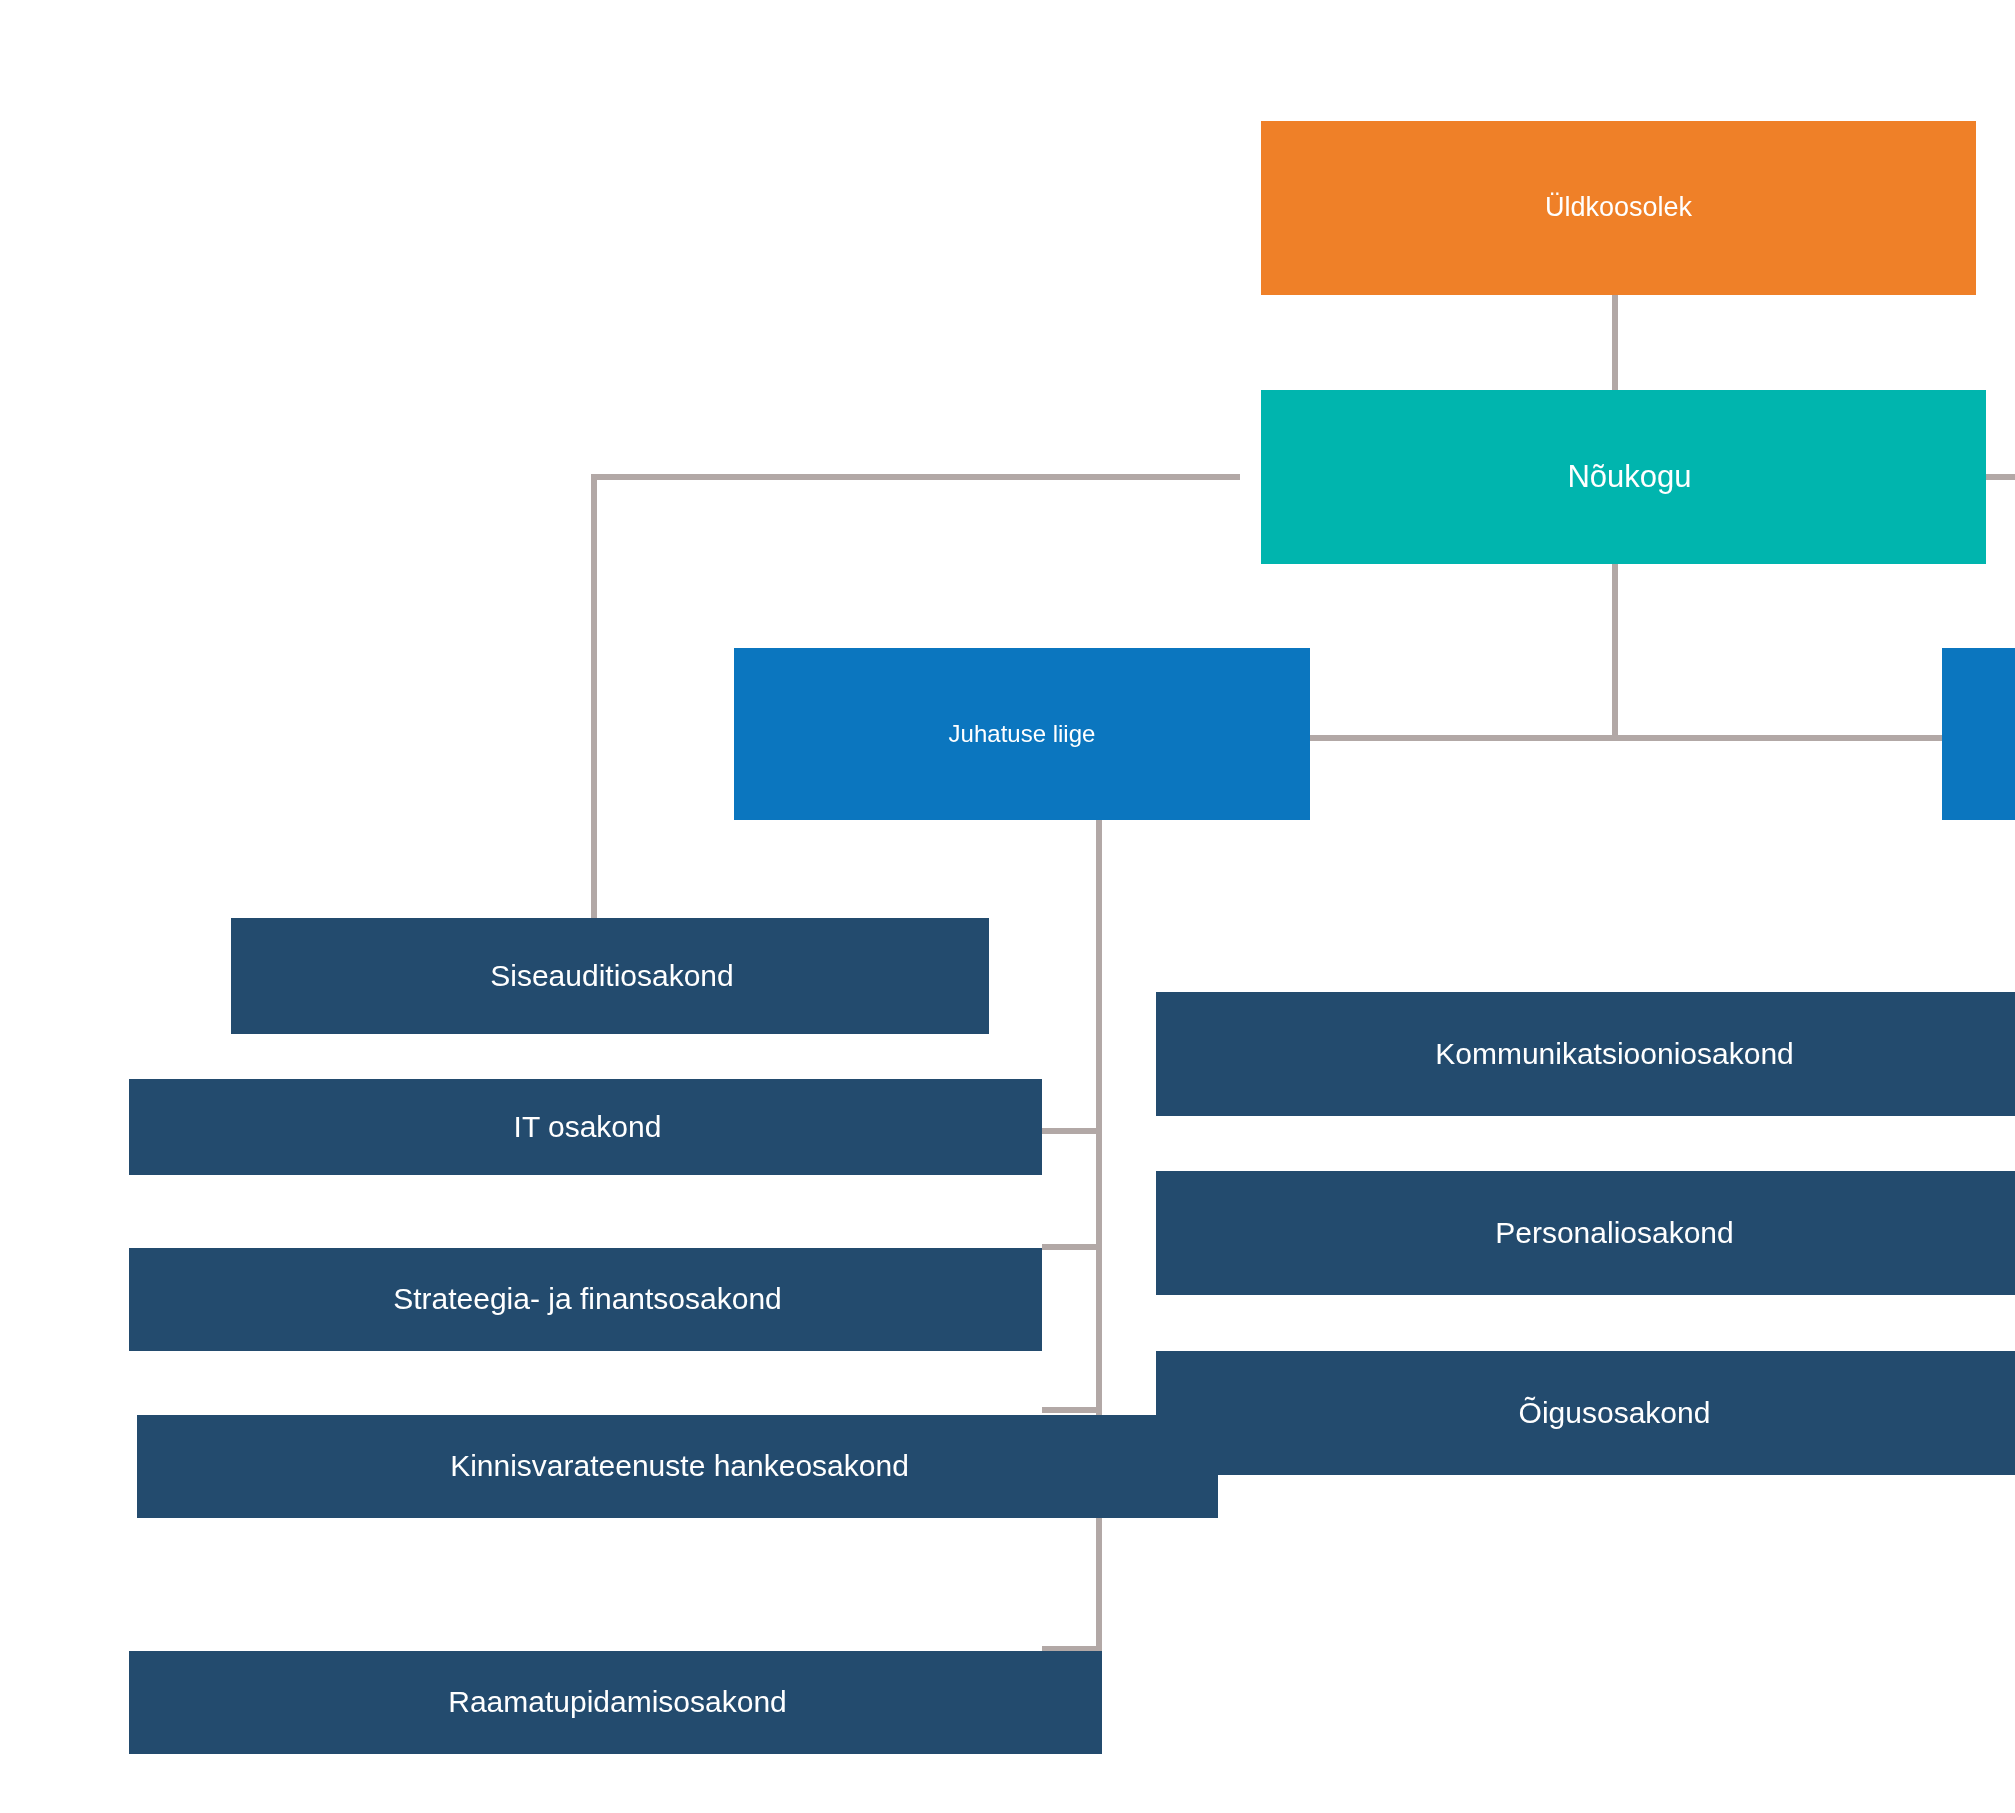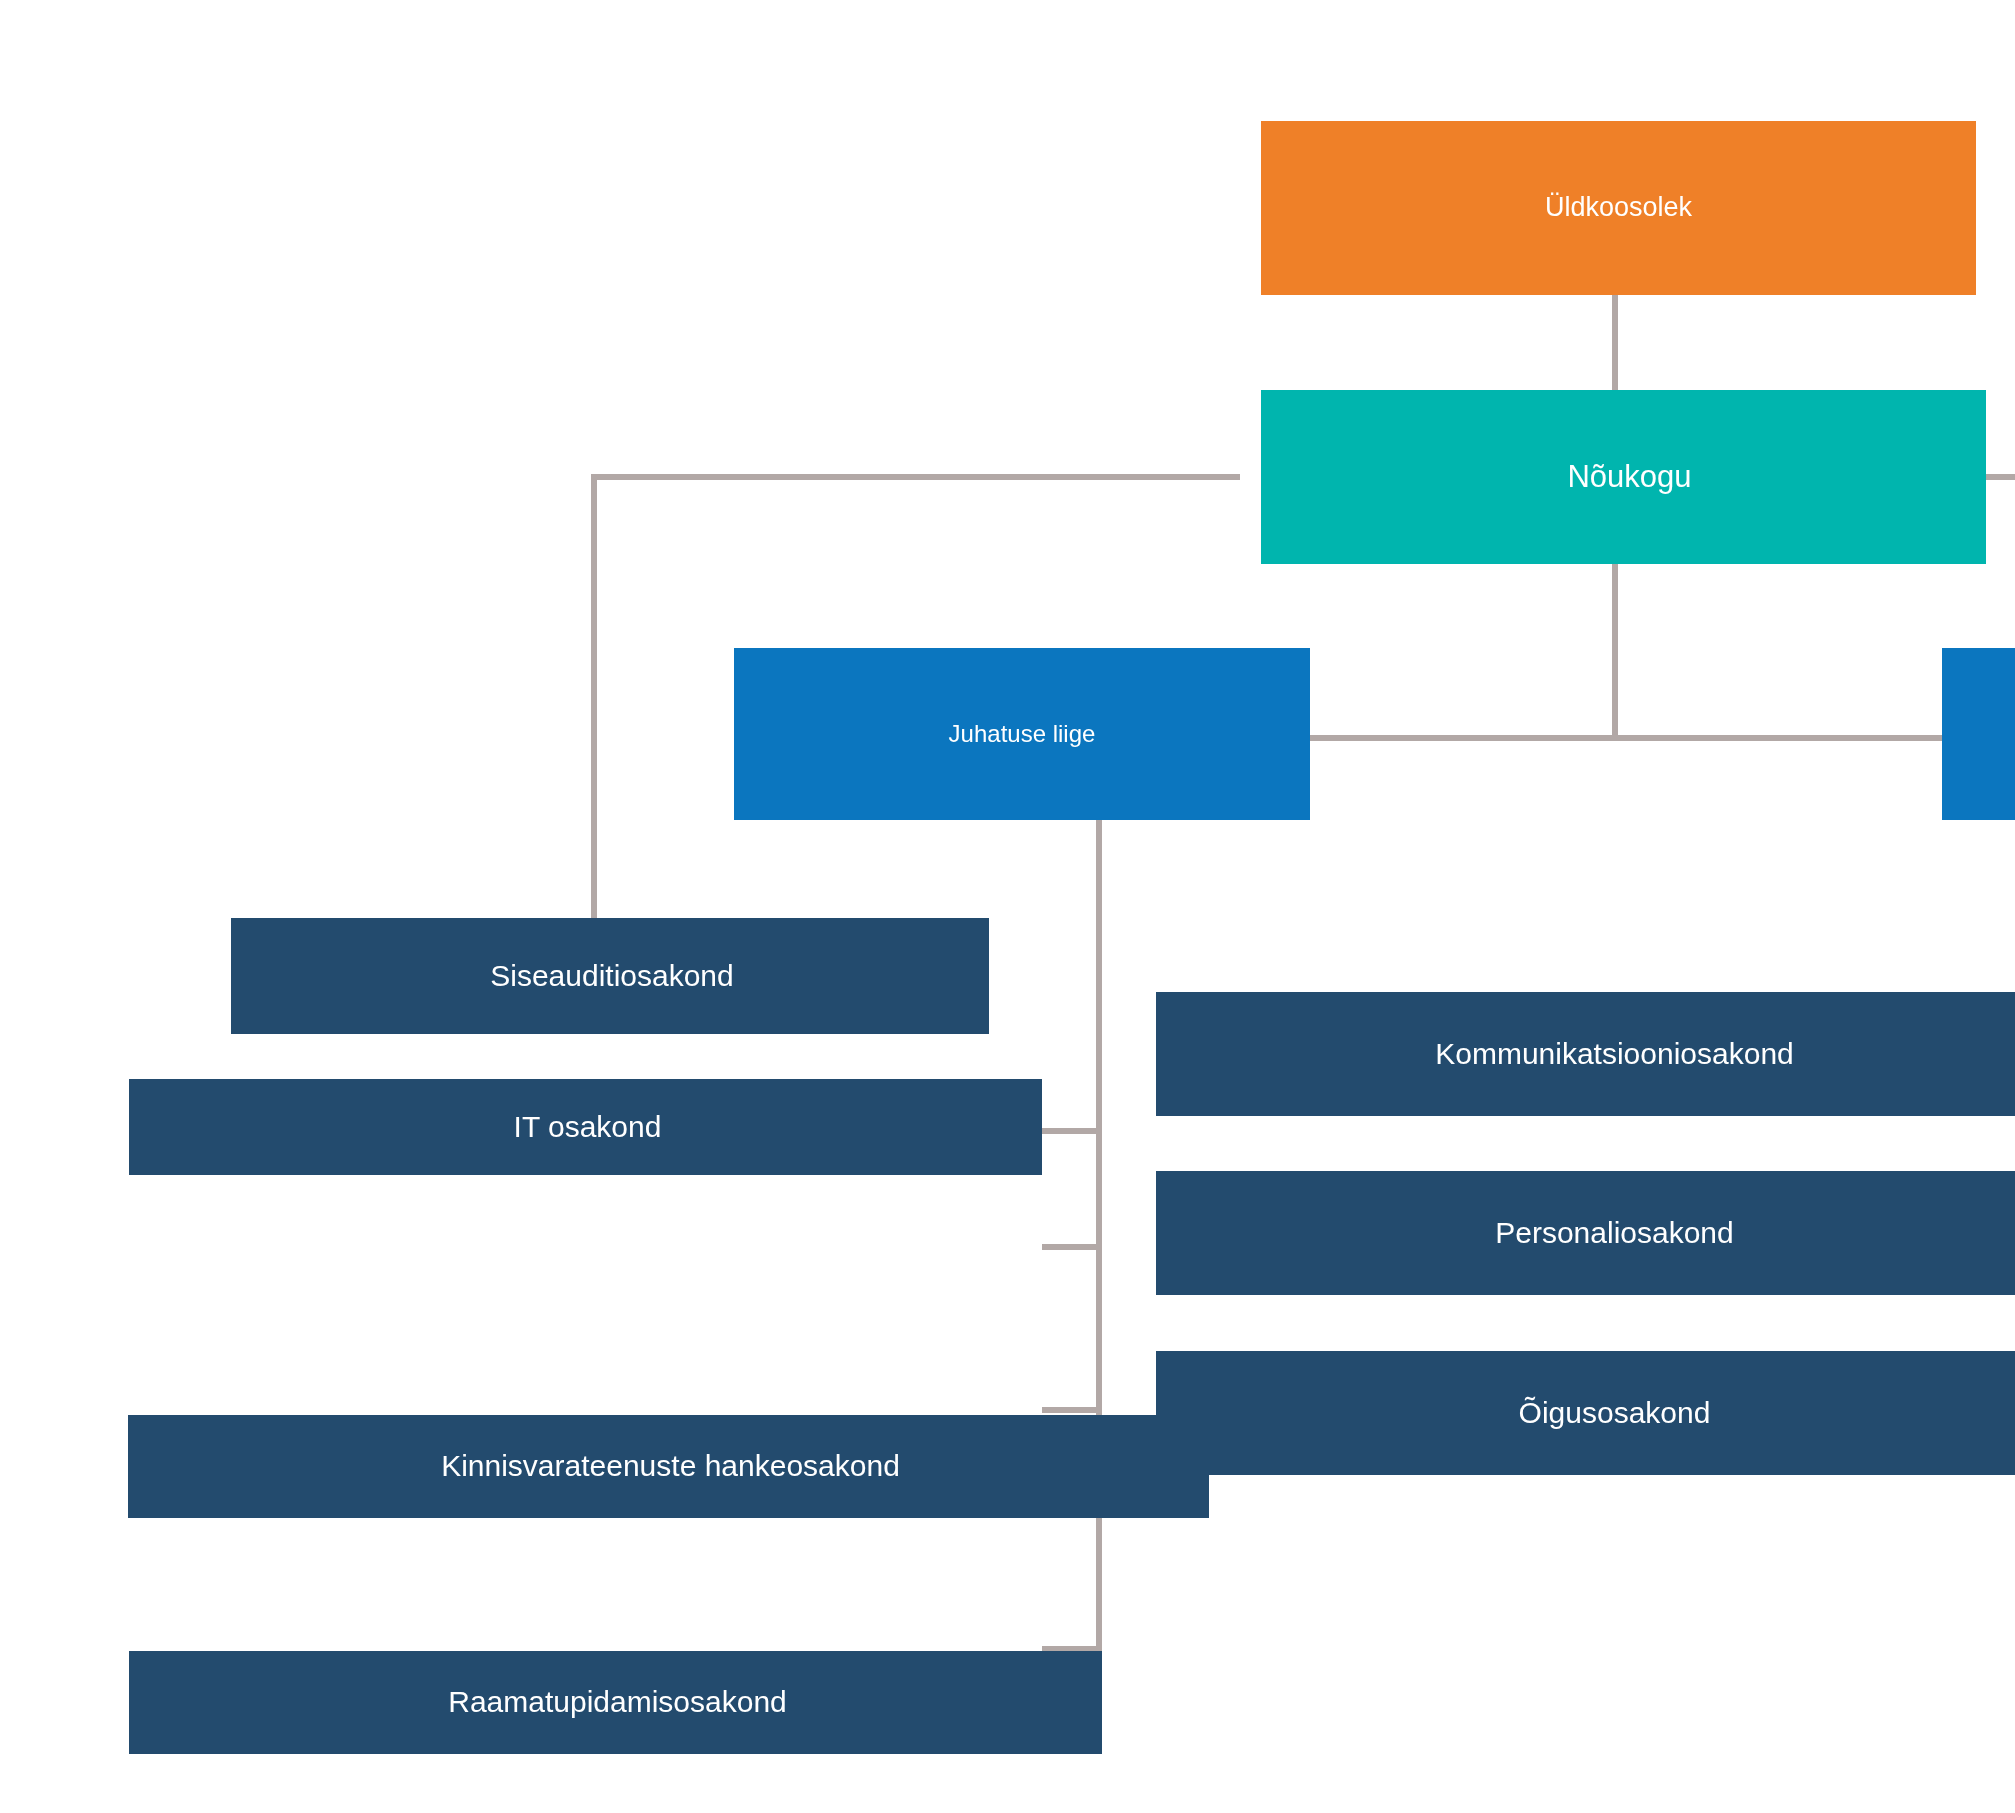--- a/index.html
+++ b/index.html
@@ -83,22 +83,25 @@
   </div>
 
   <div class="node lvl-dept" style="left:231px; top:918px; width:758px; height:116px; background:#234b6e;">
     <span class="node-label">Siseauditiosakond</span>
   </div>
 
   <div class="node lvl-dept" style="left:129px; top:1079px; width:913px; height:96px; background:#234b6e;">
     <span class="node-label">IT osakond</span>
   </div>
 
+  <div class="node lvl-dept" style="left:129px; top:1248px; width:913px; height:103px; background:#234b6e;">
+    <span class="node-label">Strateegia- ja finantsosakond</span>
+  </div>
 
-  <div class="node lvl-dept" style="left:128px; top:1415px; width:1081px; height:103px; background:#234b6e;">
+  <div class="node lvl-dept" style="left:137px; top:1415px; width:1081px; height:103px; background:#234b6e;">
     <span class="node-label">Kinnisvarateenuste hankeosakond</span>
   </div>
 
   <div class="node lvl-dept" style="left:129px; top:1651px; width:973px; height:103px; background:#234b6e;">
     <span class="node-label">Raamatupidamisosakond</span>
   </div>
 
   <div class="node lvl-dept" style="left:1156px; top:992px; width:913px; height:124px; background:#234b6e;">
     <span class="node-label">Kommunikatsiooniosakond</span>
   </div>

